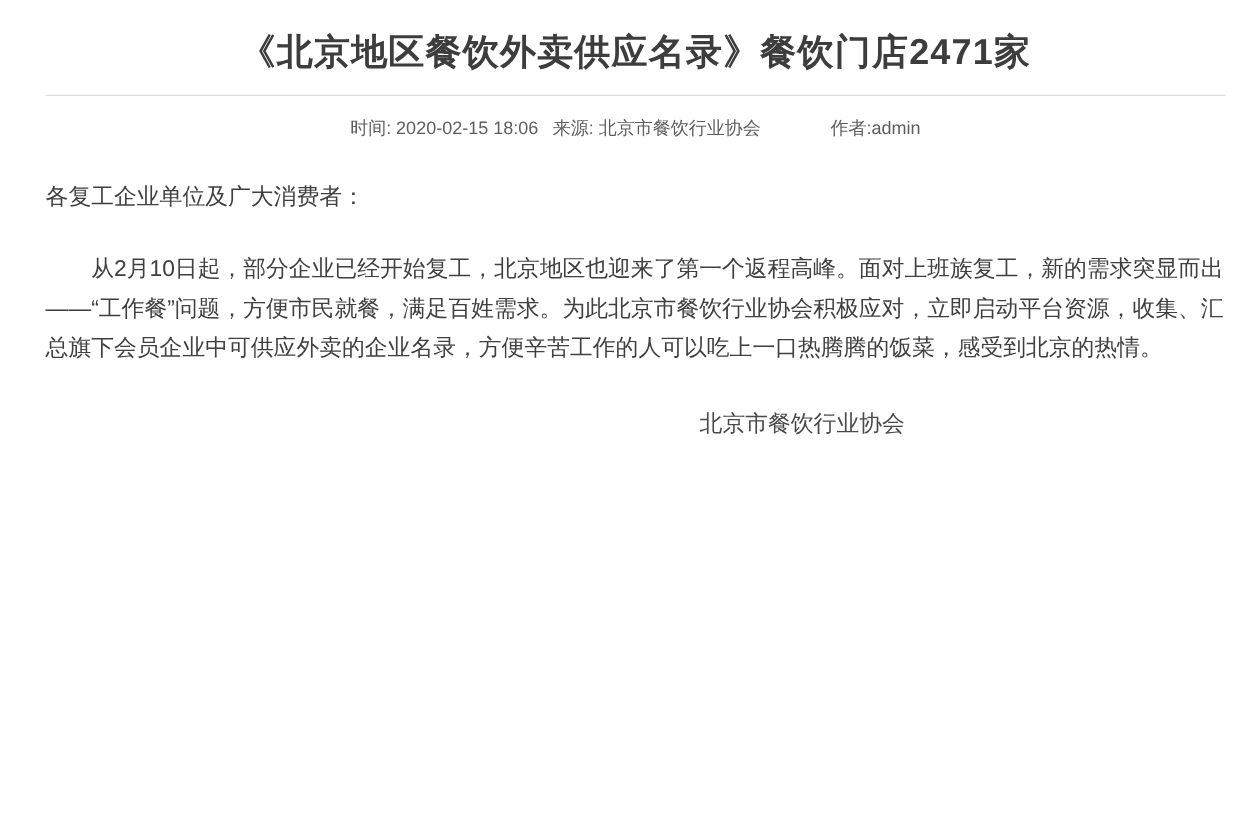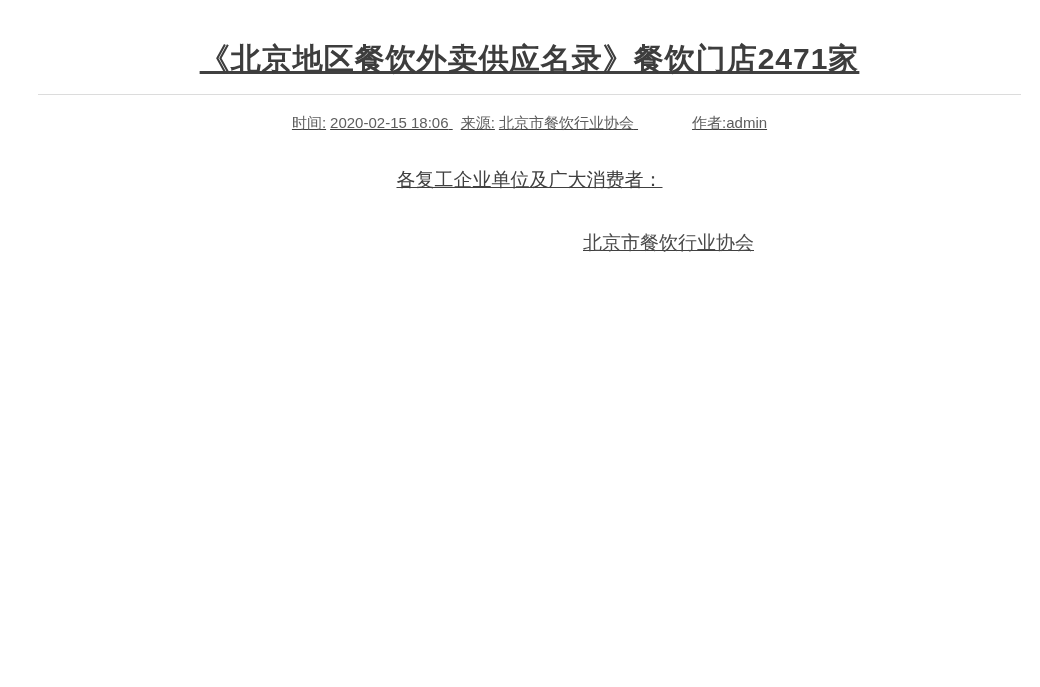--- a/index.html
+++ b/index.html
@@ -8,22 +8,21 @@
     background: #ffffff;
     font-family: "Liberation Sans", sans-serif;
   }
   body {
     width: 1040px;
     height: 687px;
     overflow: hidden;
     color: #404040;
   }
   .page {
-    padding: 15px 19px 0 38px;
-    text-decoration: underline;
+    padding: 0 19px 0 38px;
   }
   .title {
     margin: 0;
     padding-top: 24px;
     text-align: center;
     font-size: 30px;
     line-height: 40px;
     font-weight: bold;
     color: #3d3d3d;
     letter-spacing: 1px;
@@ -45,21 +44,20 @@
   .meta .seg:first-child { margin-left: 0; }
   .meta .lbl { margin-right: 4px; }
   .meta .lbl.tight { margin-right: 0; margin-left: 46px; }
   .body-text {
     font-size: 19px;
     line-height: 33px;
     color: #404040;
   }
   .salutation {
     margin: 30px 0 0 0;
-    text-align: center;
   }
   .para {
     margin: 27px 0 0 0;
     text-indent: 2em;
   }
   .signature-block {
     margin-top: 30px;
     padding-left: 545px;
   }
   .signature-block p {
@@ -81,20 +79,21 @@
   <div class="meta">
     <span class="seg"><span class="lbl">时间:</span><span>2020-02-15 18:06</span></span>
     <span class="seg"><span class="lbl">来源:</span><span>北京市餐饮行业协会</span></span>
     <span class="seg"><span class="lbl tight">作者:</span><span>admin</span></span>
   </div>
 
   <div class="body-text">
 
     <p class="salutation">各复工企业单位及广大消费者：</p>
 
+    <p class="para">从2月10日起，部分企业已经开始复工，北京地区也迎来了第一个返程高峰。面对上班族复工，新的需求突显而出——“工作餐”问题，方便市民就餐，满足百姓需求。为此北京市餐饮行业协会积极应对，立即启动平台资源，收集、汇总旗下会员企业中可供应外卖的企业名录，方便辛苦工作的人可以吃上一口热腾腾的饭菜，感受到北京的热情。</p>
 
 
 
     <div class="signature-block">
       <p>北京市餐饮行业协会</p>
 
     </div>
 
   </div>
 

